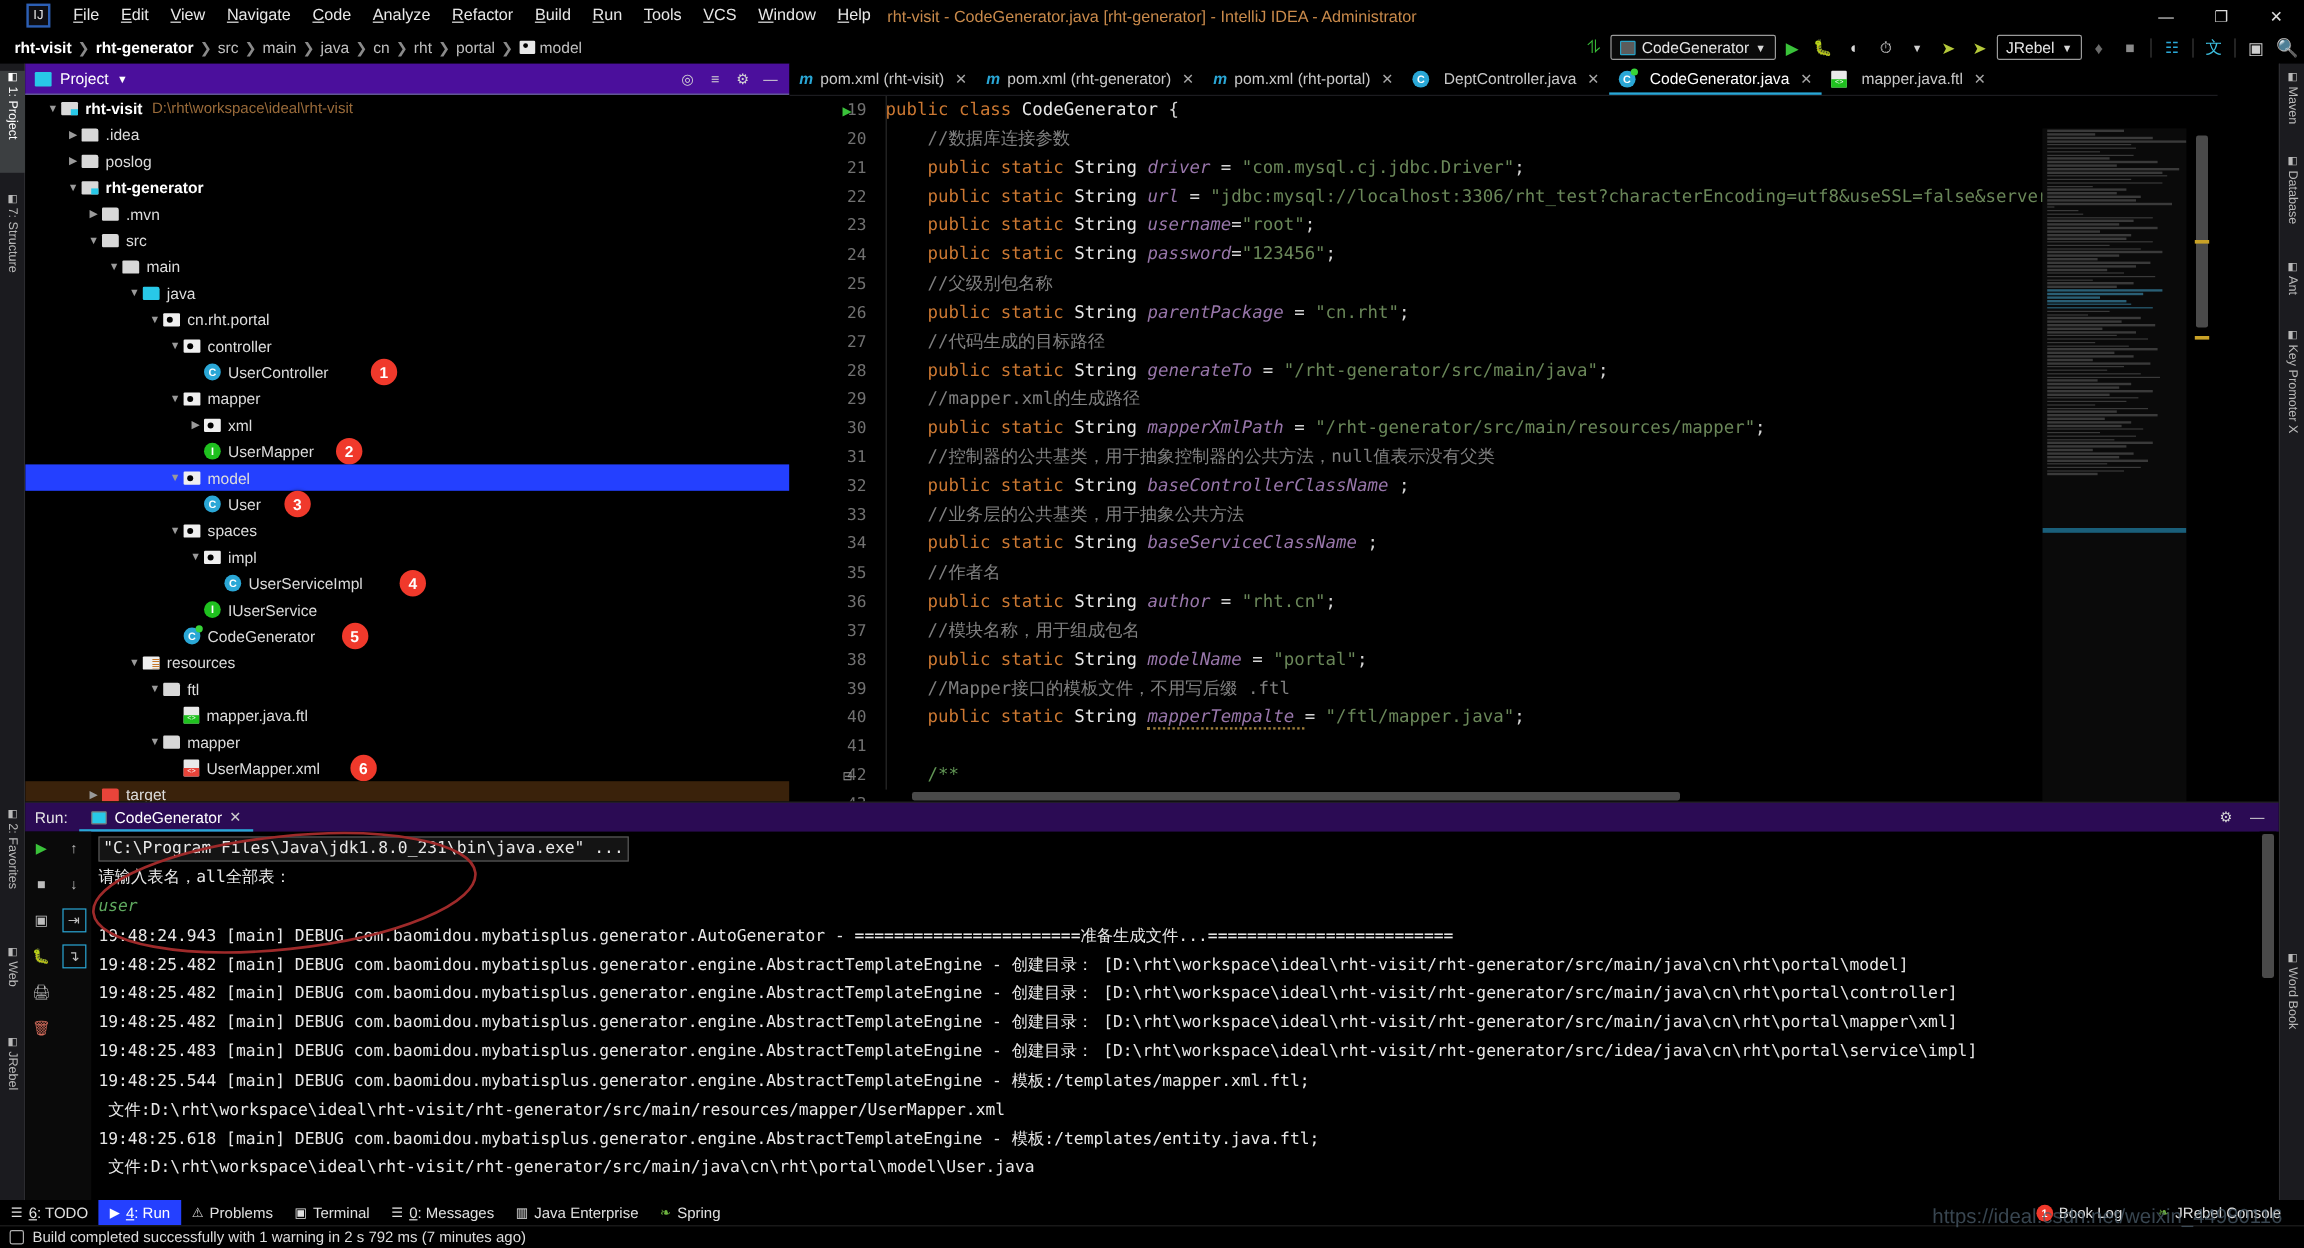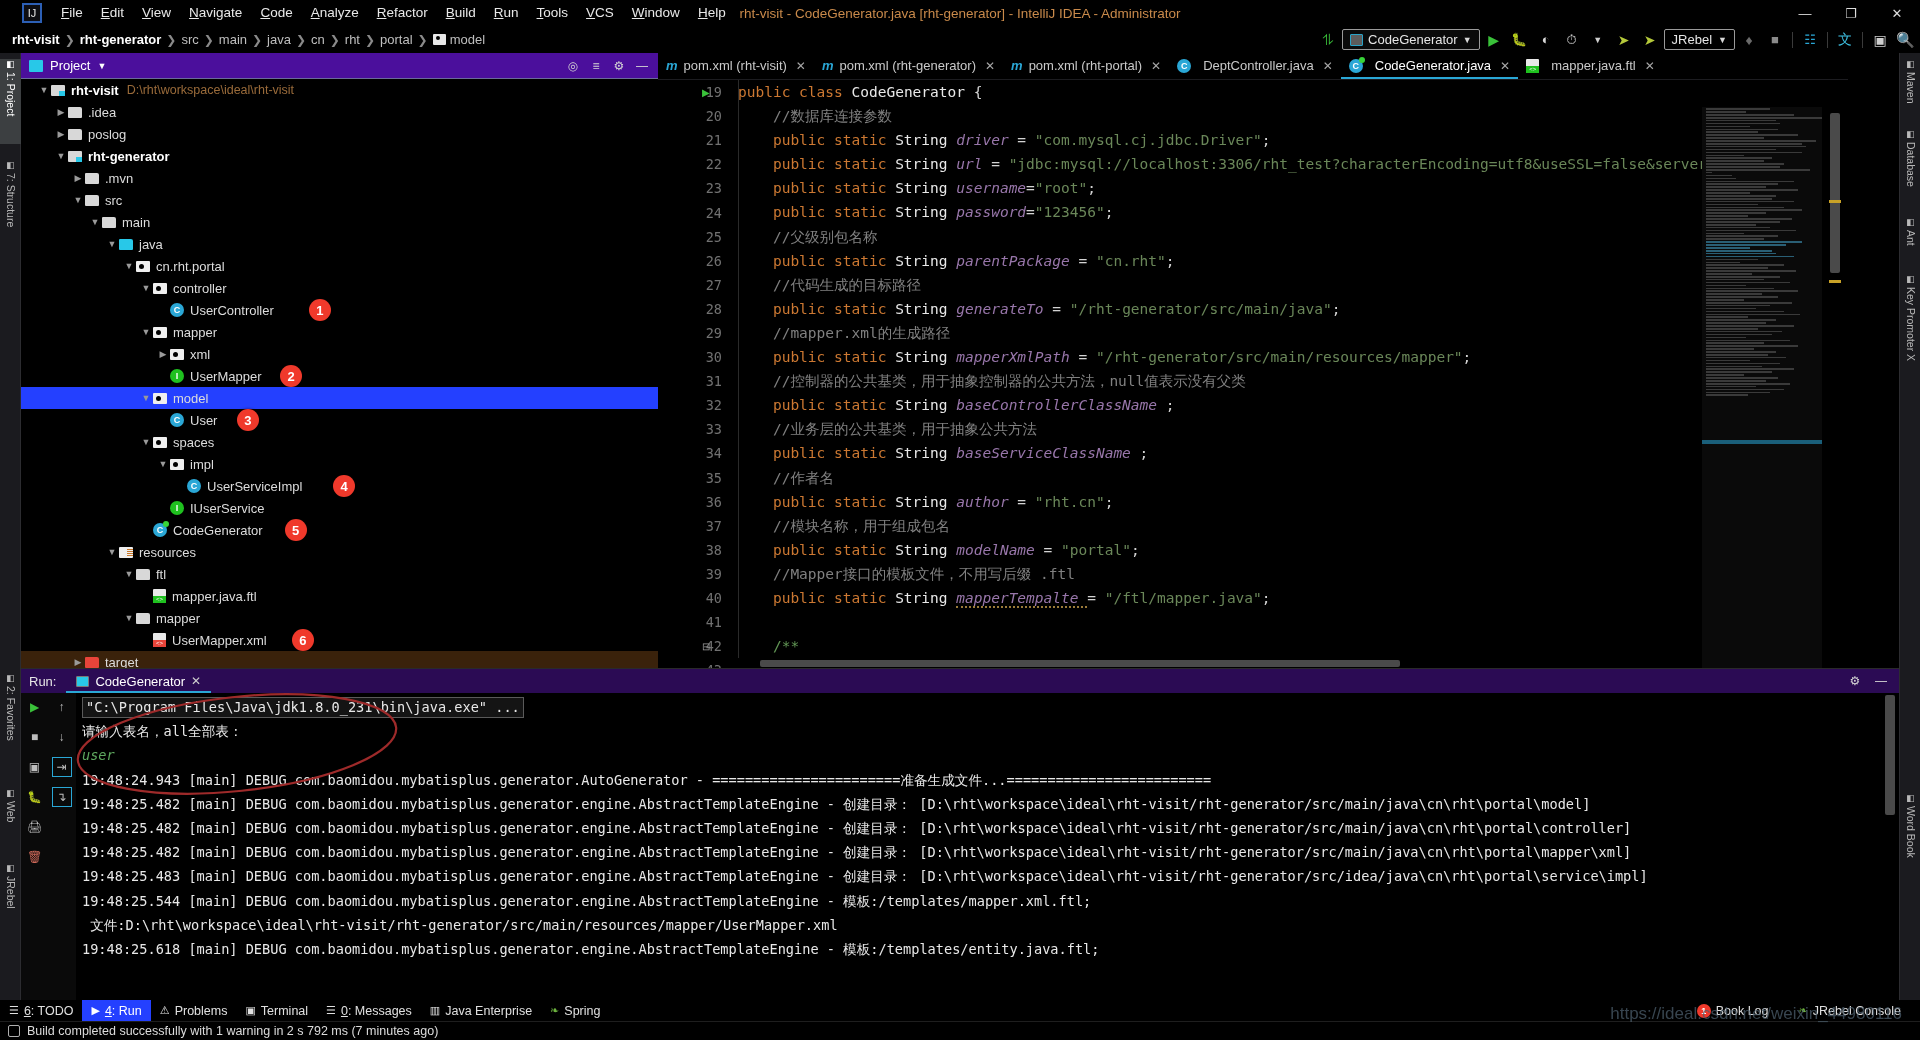--- a/index.html
+++ b/index.html
@@ -848,20 +848,21 @@
         <div class="coline">请输入表名，all全部表：</div>
         <div class="coline"><span class="co-in">user</span></div>
         <div class="coline">19:48:24.943 [main] DEBUG com.baomidou.mybatisplus.generator.AutoGenerator - =======================准备生成文件...=========================</div>
         <div class="coline">19:48:25.482 [main] DEBUG com.baomidou.mybatisplus.generator.engine.AbstractTemplateEngine - 创建目录： [D:\rht\workspace\ideal\rht-visit/rht-generator/src/main/java\cn\rht\portal\model]</div>
         <div class="coline">19:48:25.482 [main] DEBUG com.baomidou.mybatisplus.generator.engine.AbstractTemplateEngine - 创建目录： [D:\rht\workspace\ideal\rht-visit/rht-generator/src/main/java\cn\rht\portal\controller]</div>
         <div class="coline">19:48:25.482 [main] DEBUG com.baomidou.mybatisplus.generator.engine.AbstractTemplateEngine - 创建目录： [D:\rht\workspace\ideal\rht-visit/rht-generator/src/main/java\cn\rht\portal\mapper\xml]</div>
         <div class="coline">19:48:25.483 [main] DEBUG com.baomidou.mybatisplus.generator.engine.AbstractTemplateEngine - 创建目录： [D:\rht\workspace\ideal\rht-visit/rht-generator/src/idea/java\cn\rht\portal\service\impl]</div>
         <div class="coline">19:48:25.544 [main] DEBUG com.baomidou.mybatisplus.generator.engine.AbstractTemplateEngine - 模板:/templates/mapper.xml.ftl;</div>
         <div class="coline"> 文件:D:\rht\workspace\ideal\rht-visit/rht-generator/src/main/resources/mapper/UserMapper.xml</div>
         <div class="coline">19:48:25.618 [main] DEBUG com.baomidou.mybatisplus.generator.engine.AbstractTemplateEngine - 模板:/templates/entity.java.ftl;</div>
+        <div class="coline"> 文件:D:\rht\workspace\ideal\rht-visit/rht-generator/src/main/java\cn\rht\portal\model\User.java</div>
       </div>
     <div class="run-scroll">
       <div class="run-thumb"></div>
     </div>
 
     <svg class="annot" width="340" height="110" style="left:46px;top:-4px;">
       <ellipse cx="170" cy="55" rx="160" ry="47" fill="none" stroke="#9e2a2a" stroke-width="2.2" transform="rotate(-6 170 55)"></ellipse>
     </svg>
   </div>
 </div>

